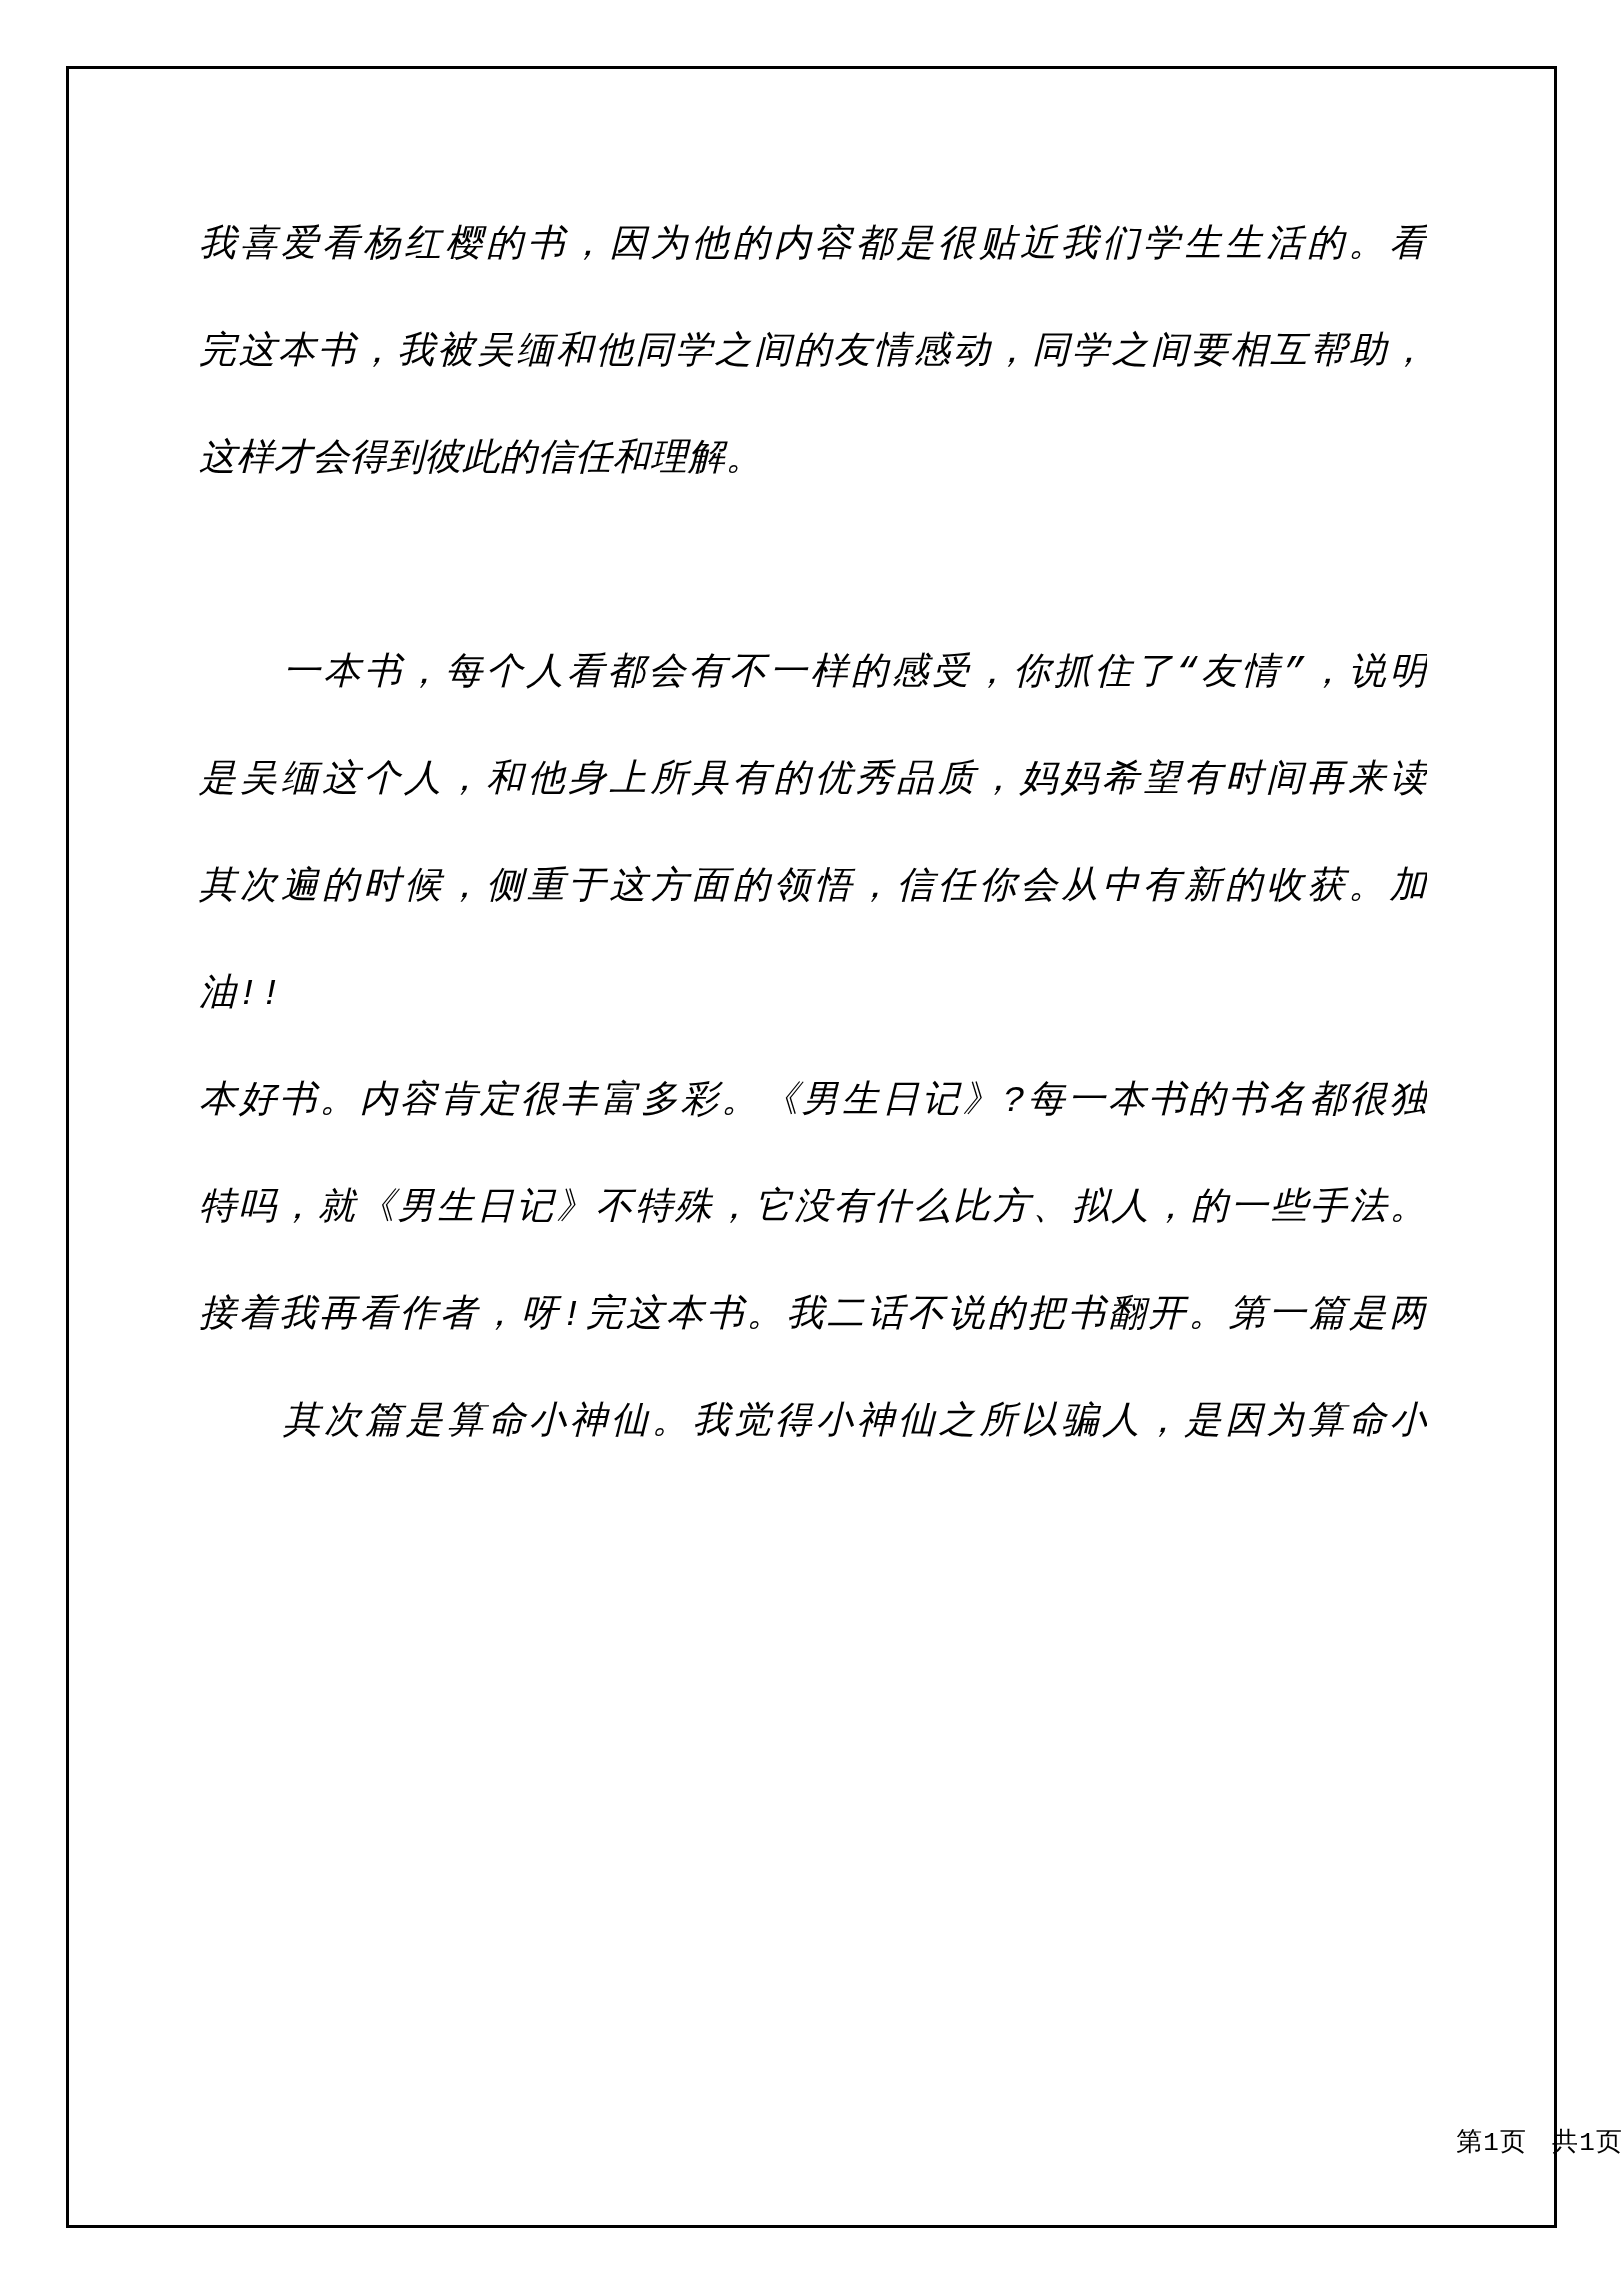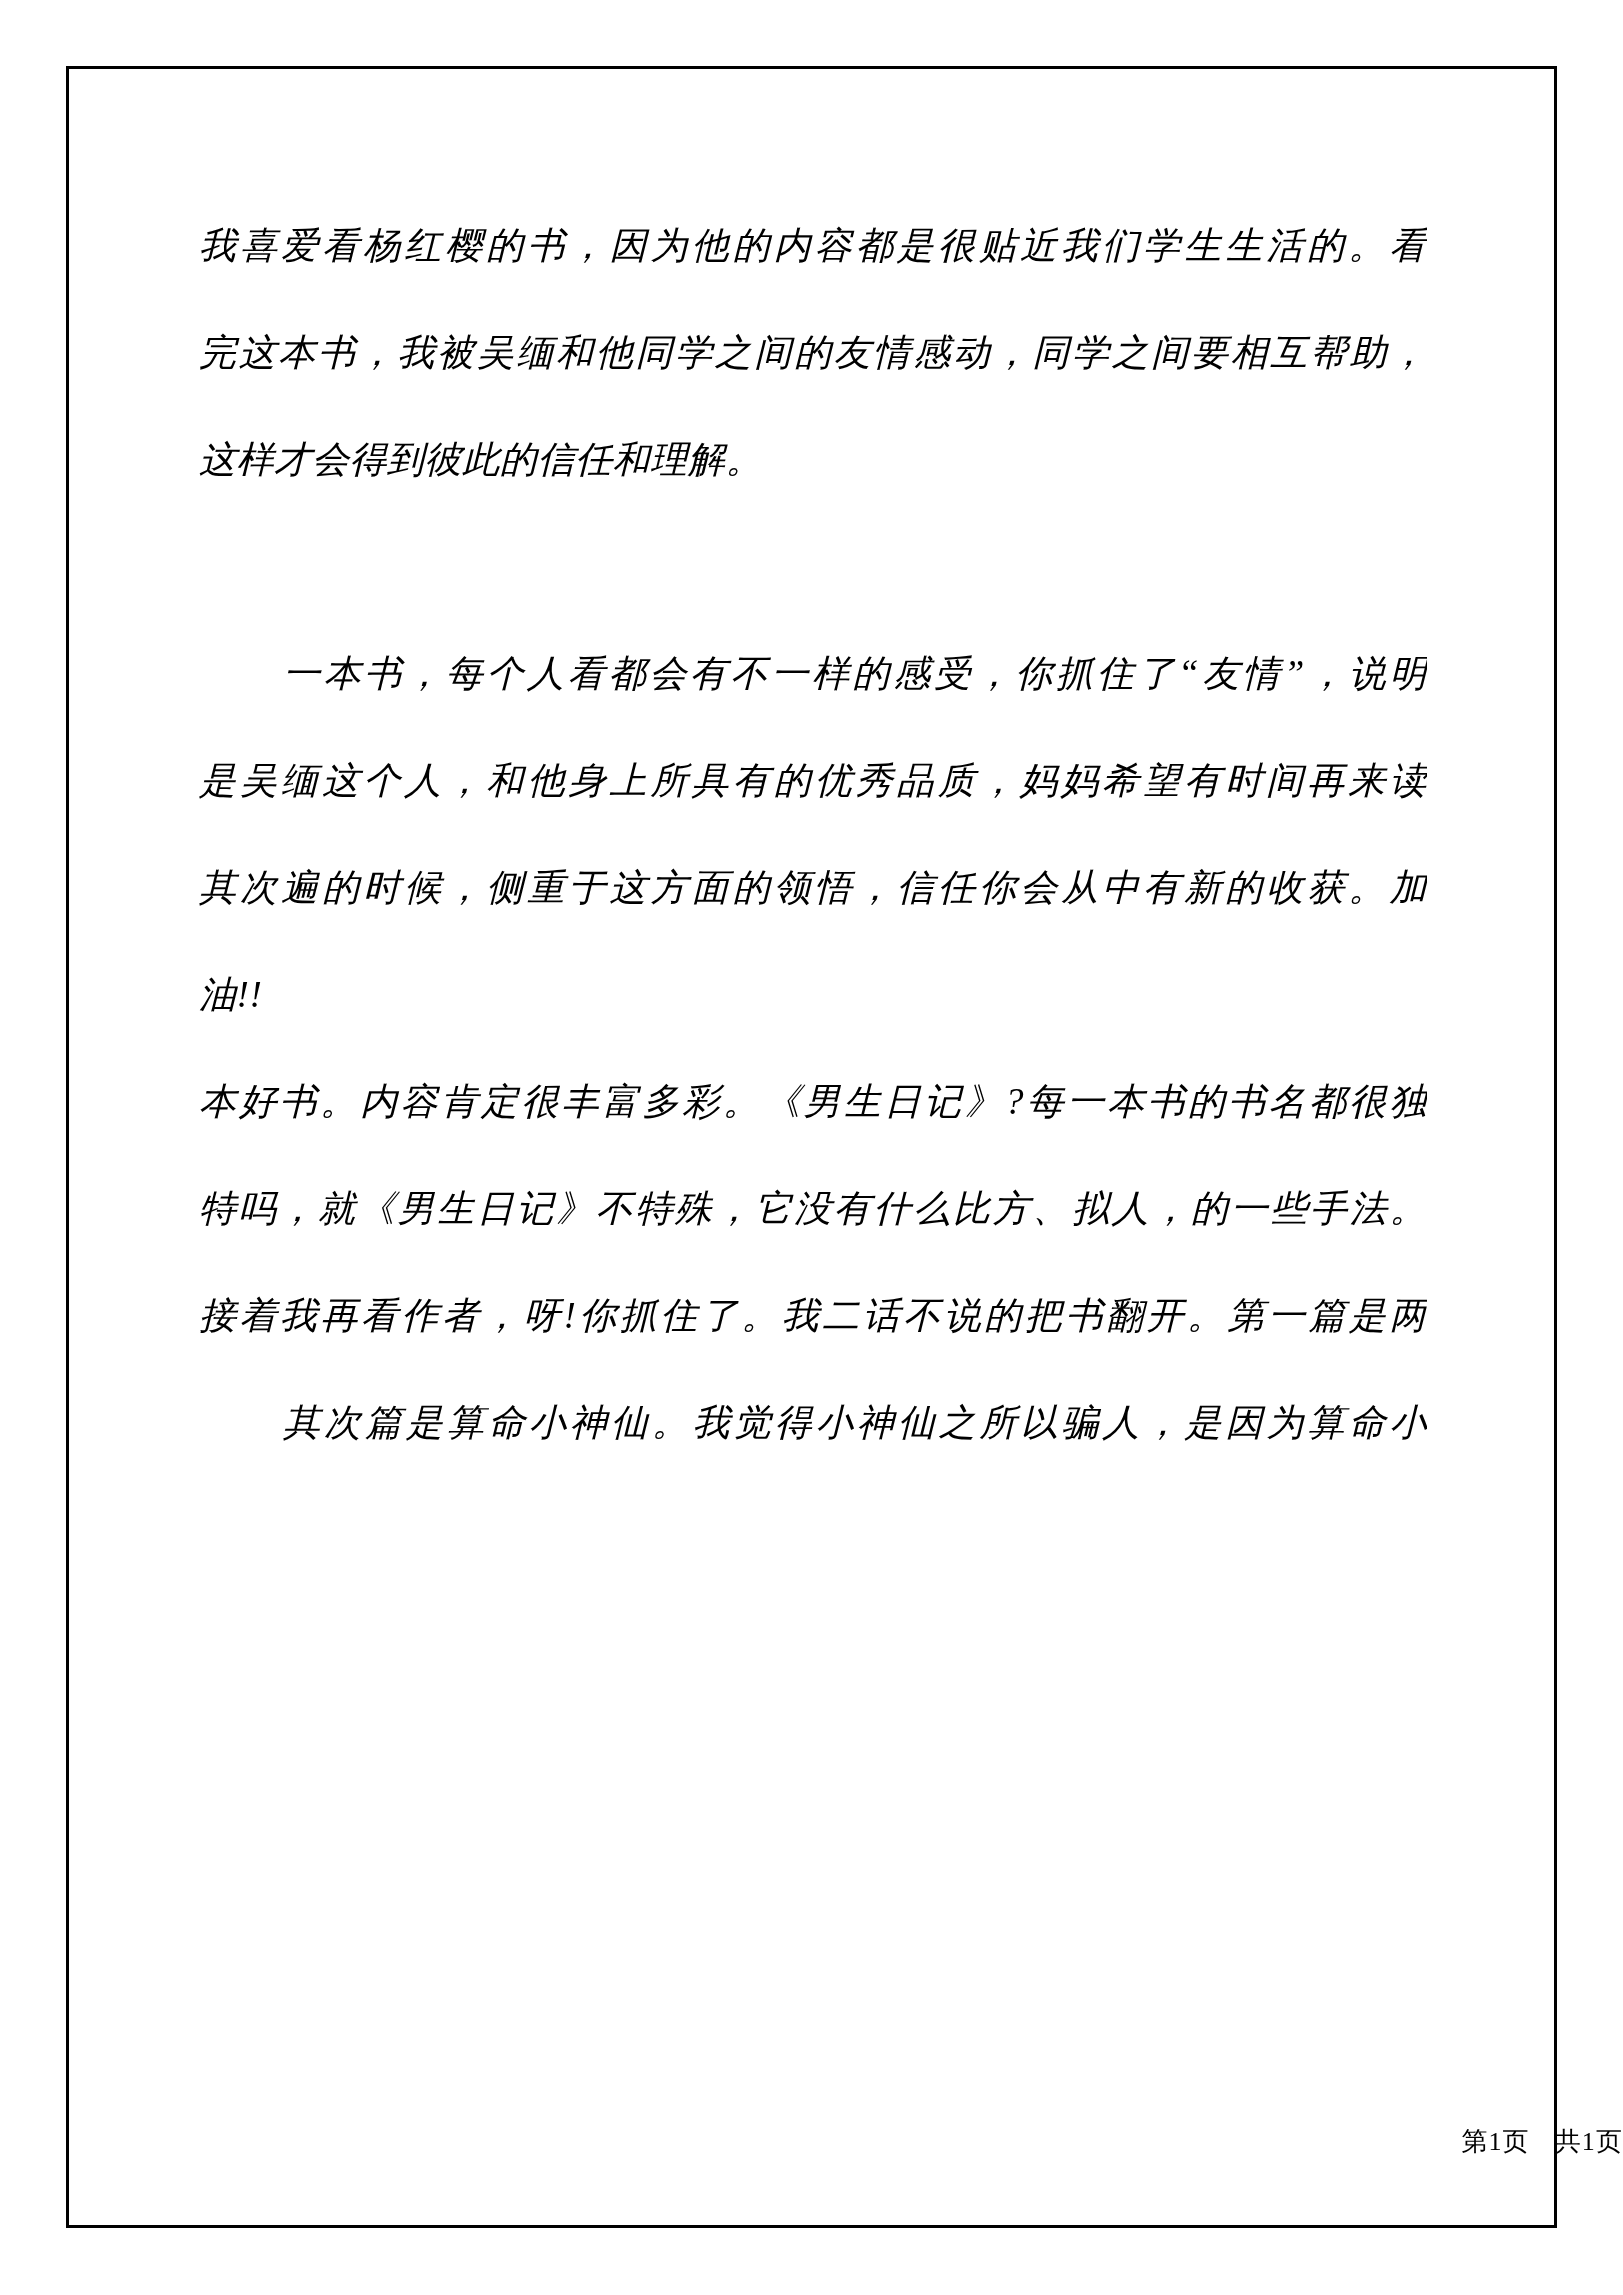--- a/index.html
+++ b/index.html
@@ -6,21 +6,21 @@
     margin: 0;
     padding: 0;
     background: #ffffff;
   }
   .page {
     position: relative;
     width: 1623px;
     height: 2295px;
     background: #ffffff;
     overflow: hidden;
-    font-family: Liberation Serif, serif;
+    font-family: Liberation Mono, monospace;
     color: #000000;
   }
   .border-frame {
     position: absolute;
     left: 66px;
     top: 66px;
     width: 1485px;
     height: 2156px;
     border: 3.9px solid #000000;
     box-sizing: content-box;
@@ -73,21 +73,21 @@
       <div class="line just">我喜爱看杨红樱的书，因为他的内容都是很贴近我们学生生活的。看</div>
       <div class="line just">完这本书，我被吴缅和他同学之间的友情感动，同学之间要相互帮助，</div>
       <div class="line">这样才会得到彼此的信任和理解。</div>
       <div class="line"></div>
       <div class="line indent just">一本书，每个人看都会有不一样的感受，你抓住了“友情”，说明</div>
       <div class="line just">是吴缅这个人，和他身上所具有的优秀品质，妈妈希望有时间再来读</div>
       <div class="line just">其次遍的时候，侧重于这方面的领悟，信任你会从中有新的收获。加</div>
       <div class="line">油!!</div>
       <div class="line just">本好书。内容肯定很丰富多彩。《男生日记》?每一本书的书名都很独</div>
       <div class="line just">特吗，就《男生日记》不特殊，它没有什么比方、拟人，的一些手法。</div>
-      <div class="line just">接着我再看作者，呀!你抓住了。我二话不说的把书翻开。第一篇是两</div>
+      <div class="line just">接着我再看作者，呀!完这本书。我二话不说的把书翻开。第一篇是两</div>
       <div class="line indent just">其次篇是算命小神仙。我觉得小神仙之所以骗人，是因为算命小</div>
     </div>
 
   <div class="footer">
     <span>第1页</span><span class="gap"></span><span>共1页</span>
   </div>
 </div>
 
 
 </body></html>

